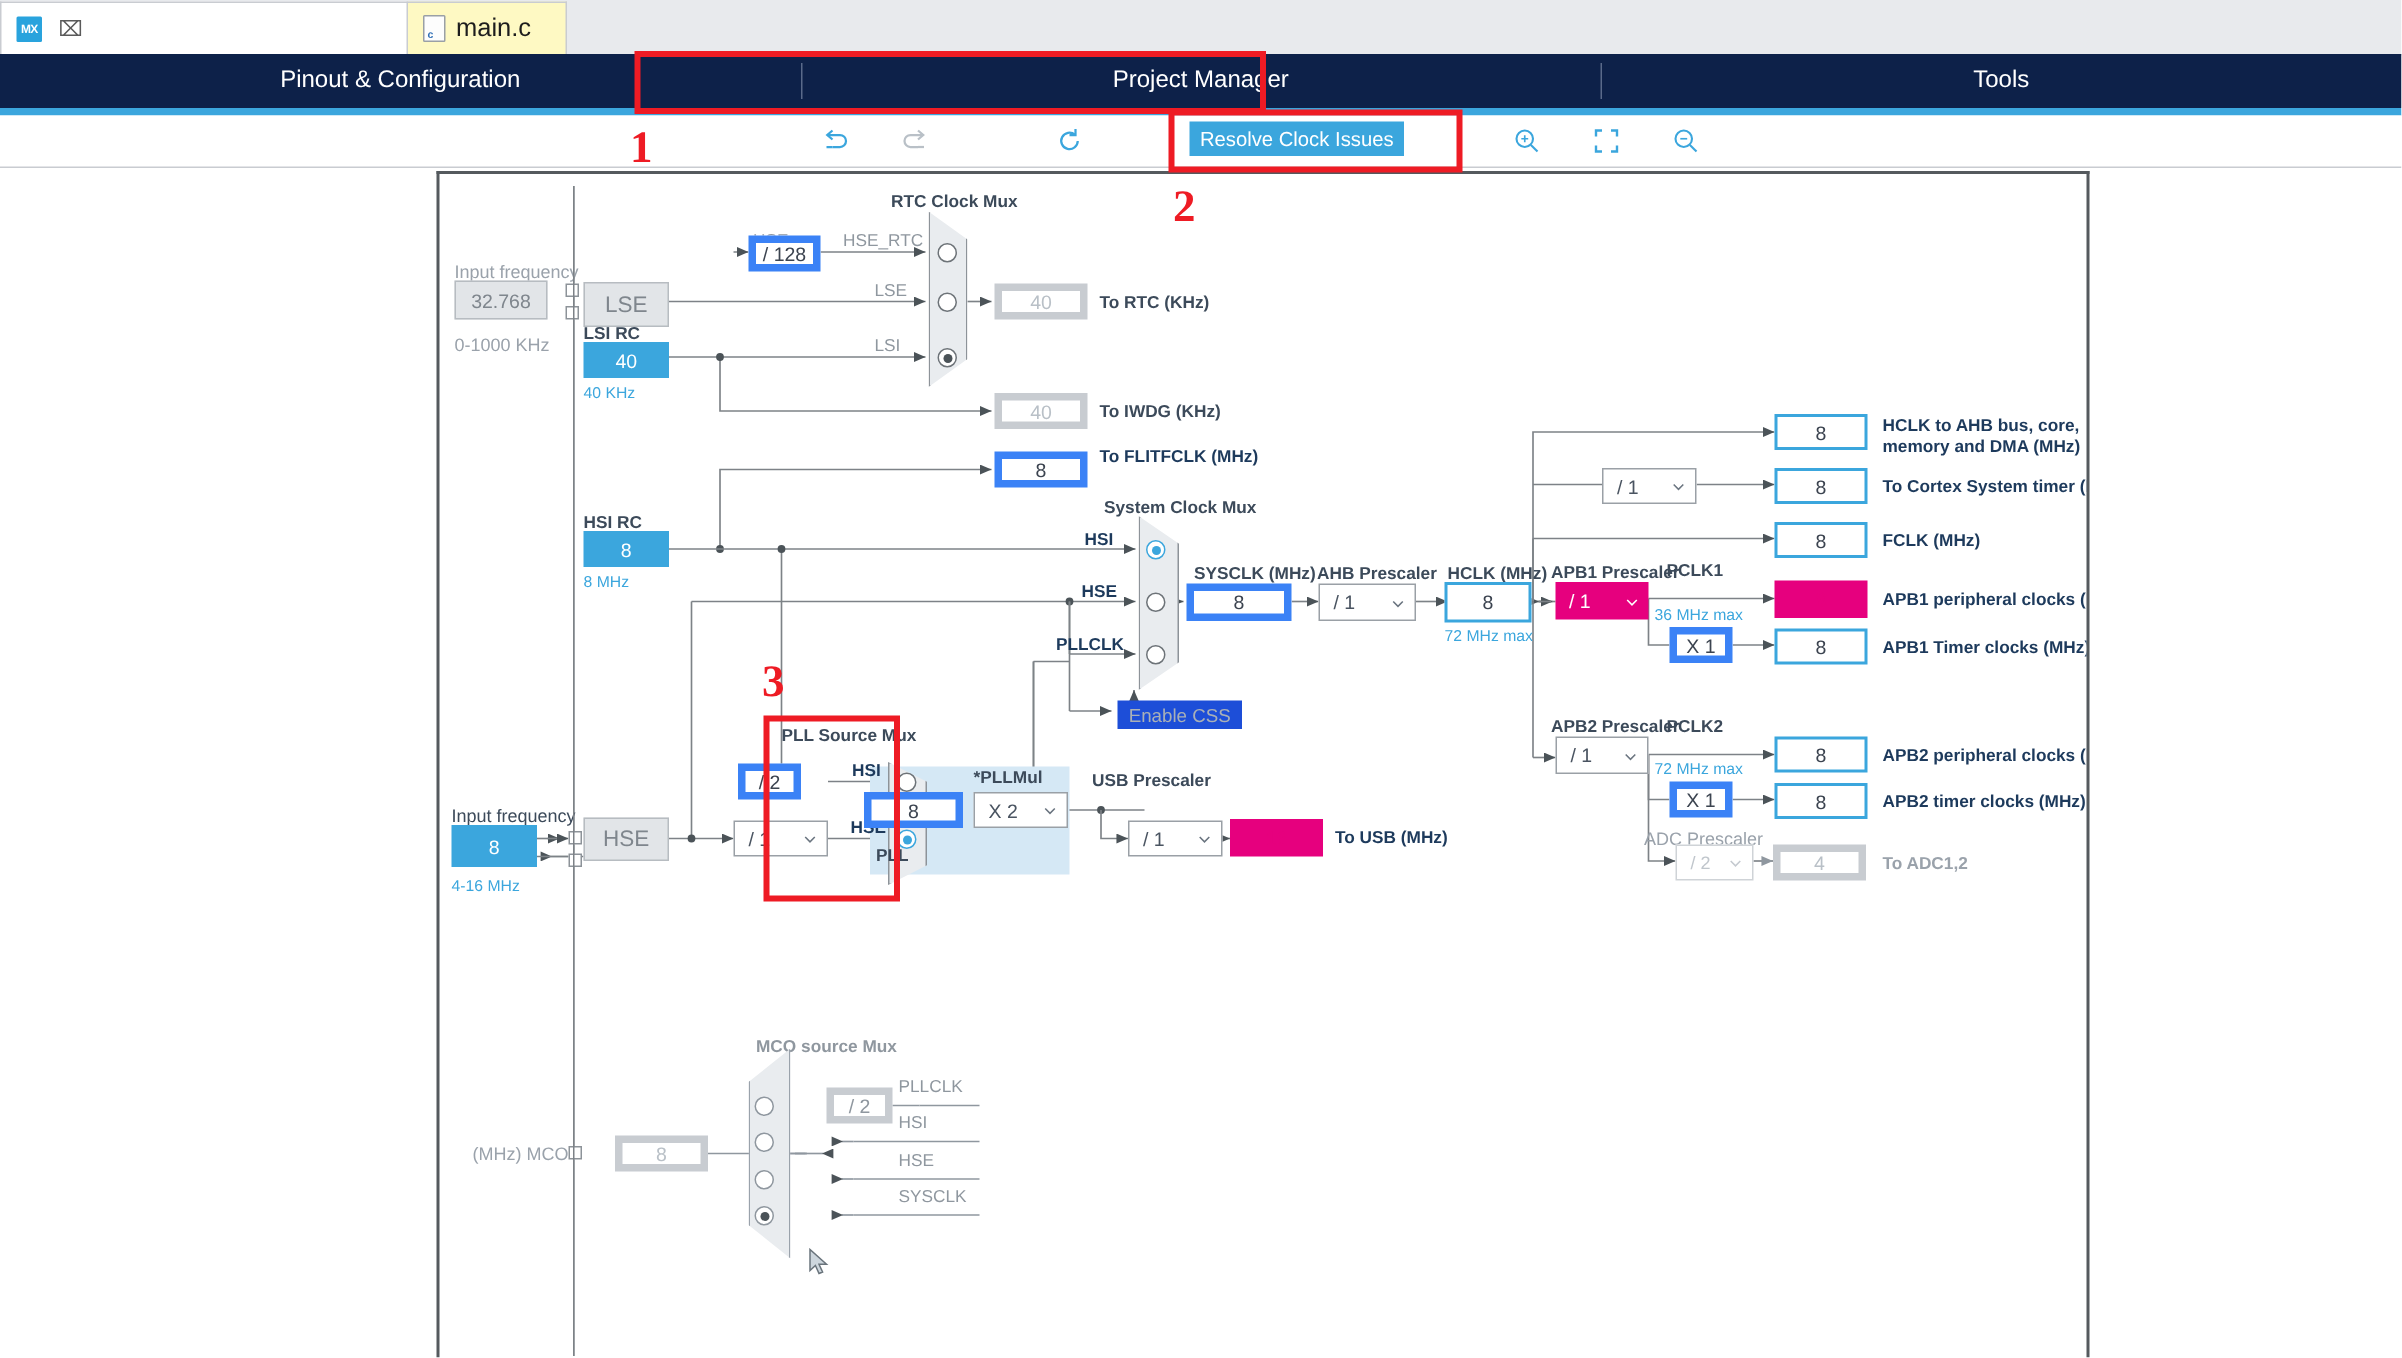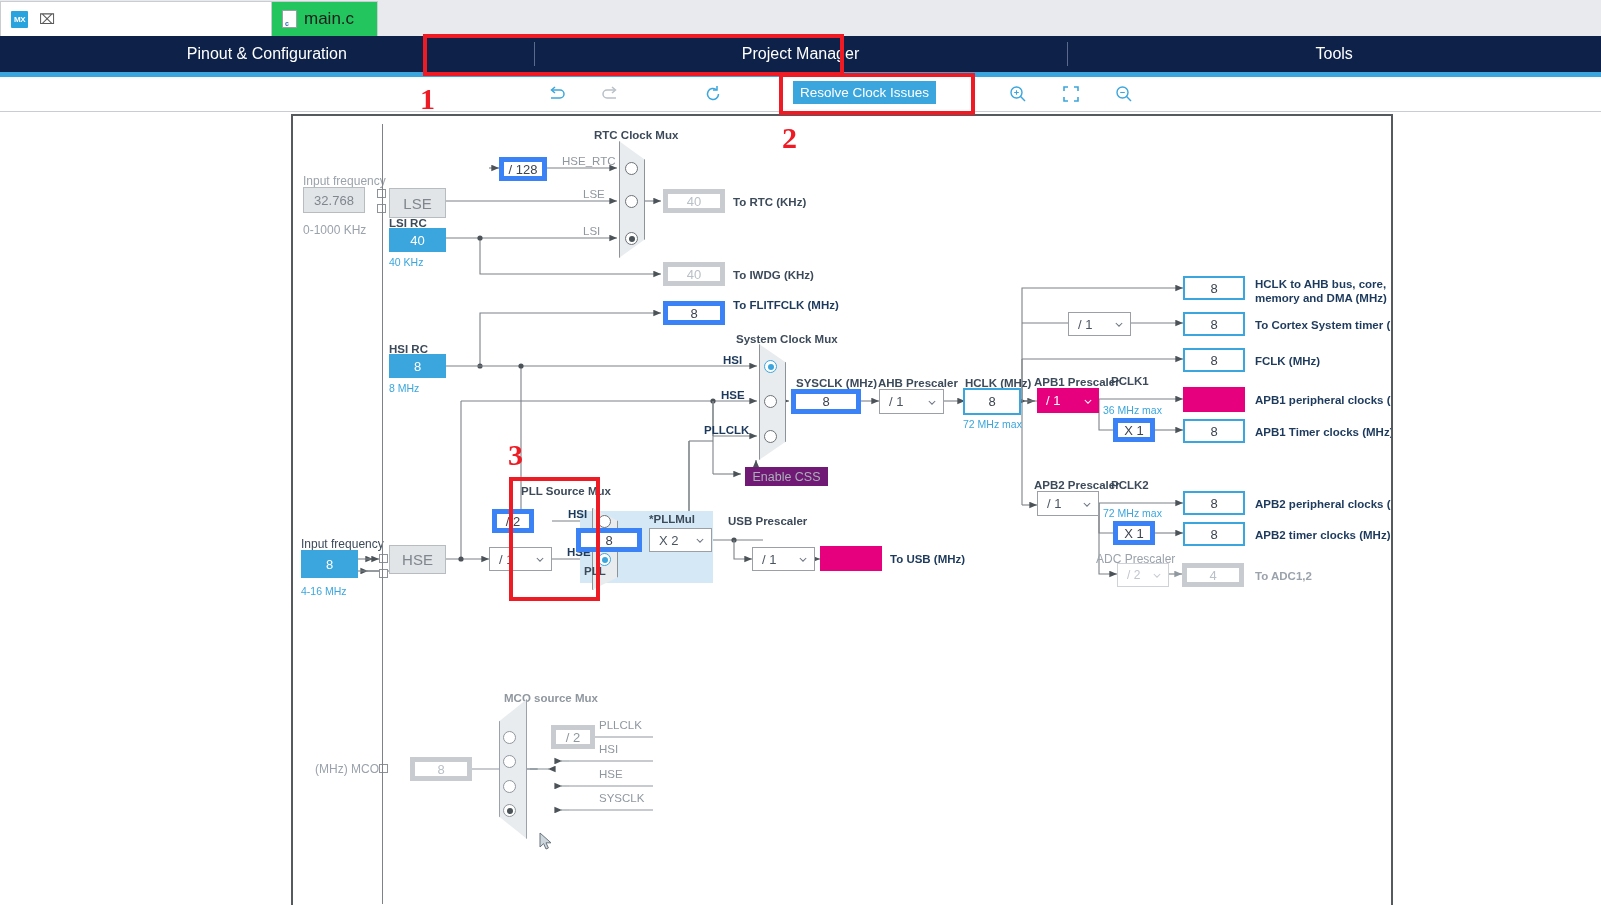--- a/index.html
+++ b/index.html
@@ -18,21 +18,21 @@
     background:#e8eaed;border-bottom:1px solid #b8bcc2;
     display:flex;align-items:flex-end;
   }
   .etab{
     height:35px;display:flex;align-items:center;gap:7px;
     padding:0 12px 0 10px;font-size:17px;color:#1d1d1d;
     background:#f6f6f6;border:1px solid #c9ccd1;border-bottom:none;
     box-sizing:border-box;
   }
   .etab.active{background:#ffffff;}
-  .etab.second{background:#22c55e;border-left:none;}
+  .etab.second{background:#fef9c3;border-left:none;}
   .mx-badge{
     width:17px;height:17px;background:#29a3dd;color:#fff;
     font-size:8px;font-weight:bold;display:flex;align-items:center;
     justify-content:center;letter-spacing:-.5px;border-radius:1px;
   }
   .c-badge{
     width:15px;height:18px;background:#fdfdfd;border:1px solid #9aa0a6;
     position:relative;font-size:7px;color:#2f6fb5;font-weight:bold;
     display:flex;align-items:flex-end;justify-content:flex-start;
     padding-left:2px;box-sizing:border-box;border-radius:1px;
@@ -419,21 +419,21 @@
       <div class="lbl lbl-blue" style="left:96px;top:267px">8 MHz</div>
 
       <div class="lbl lbl-title" style="left:443px;top:218px">System Clock Mux</div>
       <div class="lbl lbl-sig" style="left:430px;top:239px">HSI</div>
       <div class="lbl lbl-sig" style="left:428px;top:274px">HSE</div>
       <div class="lbl lbl-sig" style="left:411px;top:309px">PLLCLK</div>
       <div class="mux right" style="left:466px;top:228px;width:27px;height:116px"></div>
       <div class="radio on" style="left:471px;top:244px"></div>
       <div class="radio" style="left:471px;top:279px"></div>
       <div class="radio" style="left:471px;top:314px"></div>
-      <div class="box grey" style="left:452px;top:351px;width:83px;height:19px;border:none;font-size:12.5px;color:#a9b0b7;background:#701a75">Enable CSS</div>
+      <div class="box grey" style="left:452px;top:351px;width:83px;height:19px;border:none;font-size:12.5px;color:#a9b0b7;background:#1d4ed8">Enable CSS</div>
 
       <div class="lbl lbl-title" style="left:503px;top:262px">SYSCLK (MHz)</div>
       <div class="box" style="left:498px;top:273px;width:70px;height:25px">8</div>
       <div class="lbl lbl-title" style="left:585px;top:262px">AHB Prescaler</div>
       <div class="sel-box" style="left:586px;top:273px;width:65px;height:25px">
         <span>/ 1</span>
         <svg class="caret" viewBox="0 0 10 7">
             <path d="M1 1l4 4 4-4" fill="none" stroke="#6b7580" stroke-width="1.3"></path>
           </svg>
       </div>

